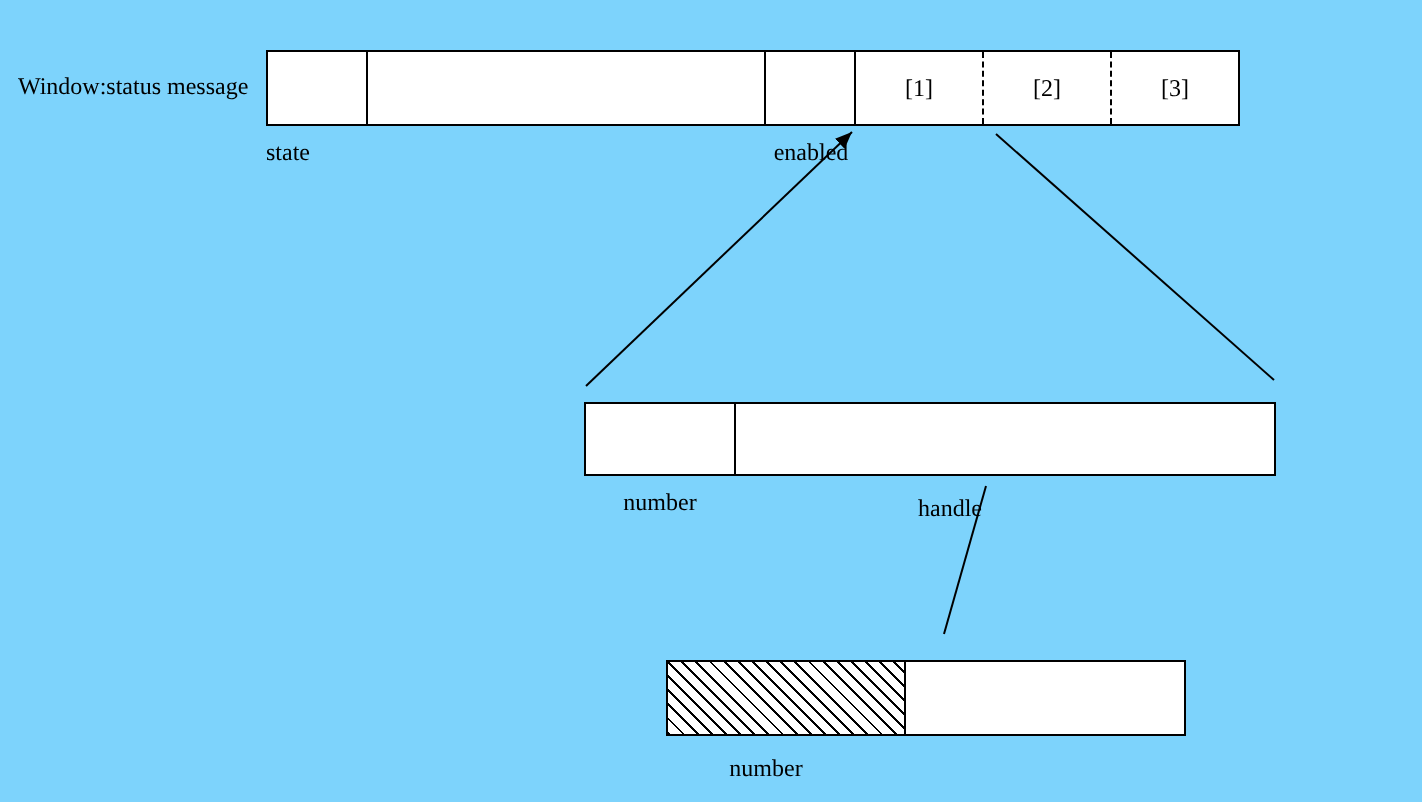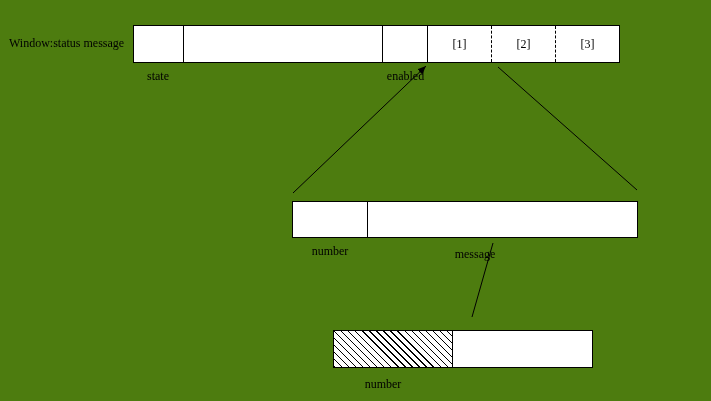--- a/index.html
+++ b/index.html
@@ -1,19 +1,19 @@
 <!DOCTYPE html>
 <html><head>
 <meta charset="utf-8">
 <style>
   html,body{margin:0;padding:0;background:#ffffff;}
   .canvas{
     position:relative;
     width:711px;height:401px;
-    background:#4d7c0f;
+    background:#7dd3fc;
     font-family:"Liberation Serif","DejaVu Serif",serif;
     font-size:12px;
     color:#000;
     overflow:hidden;
   }
   .lbl{position:absolute;white-space:nowrap;line-height:12px;}
   .center{text-align:center;}
   .rect{position:absolute;border:1px solid #000;display:flex;box-sizing:border-box;background:#fff;}
   .cell{height:100%;box-sizing:border-box;display:flex;align-items:center;justify-content:center;}
   .solid-r{border-right:1px solid #000;}
@@ -32,29 +32,29 @@
 
   <div class="rect" style="left:133px;top:25px;width:487px;height:38px;">
     <div class="cell solid-r" style="width:50px;"></div>
     <div class="cell solid-r" style="width:199px;"></div>
     <div class="cell solid-r" style="width:45px;"></div>
     <div class="cell dash-r" style="width:64px;">[1]</div>
     <div class="cell dash-r" style="width:64px;">[2]</div>
     <div class="cell" style="flex:1;">[3]</div>
   </div>
 
-  <div class="lbl center" style="left:133px;top:70px;width:50px;">state</div>
+  <div class="lbl center" style="left:119px;top:70px;width:50px;">state</div>
   <div class="lbl center" style="left:373px;top:70px;width:65px;">enabled</div>
 
   <div class="rect" style="left:292px;top:201px;width:346px;height:37px;">
     <div class="cell solid-r" style="width:75px;"></div>
     <div class="cell" style="flex:1;"></div>
   </div>
   <div class="lbl center" style="left:292px;top:245px;width:76px;">number</div>
-  <div class="lbl center" style="left:368px;top:248px;width:214px;">message</div>
+  <div class="lbl center" style="left:368px;top:248px;width:214px;">handle</div>
 
   <div class="rect" style="left:333px;top:330px;width:260px;height:38px;">
     <div class="cell solid-r hatch" style="width:119px;"></div>
     <div class="cell" style="flex:1;"></div>
   </div>
   <div class="lbl center" style="left:333px;top:378px;width:100px;">number</div>
   <div class="lbl center" style="left:453px;top:378px;width:140px;margin-top:45px;">on</div>
 
   <svg class="connectors" width="711" height="401" viewBox="0 0 711 401">
     <defs>

